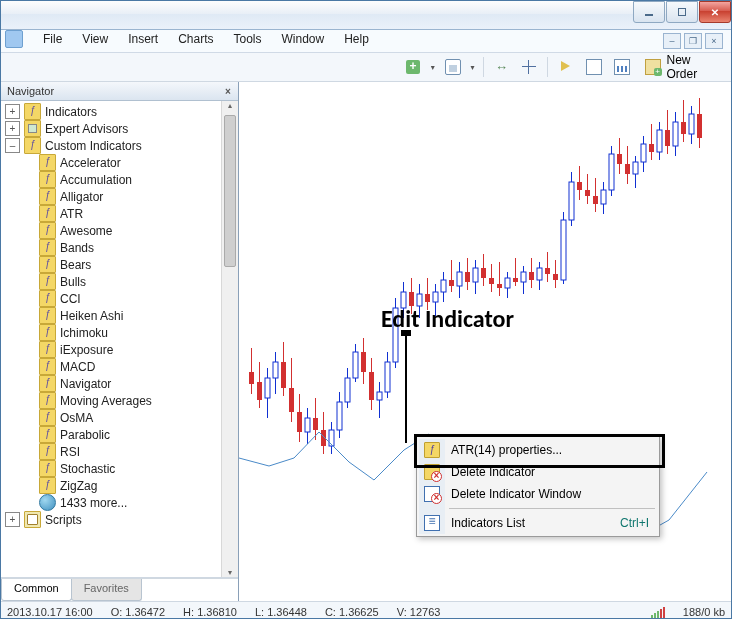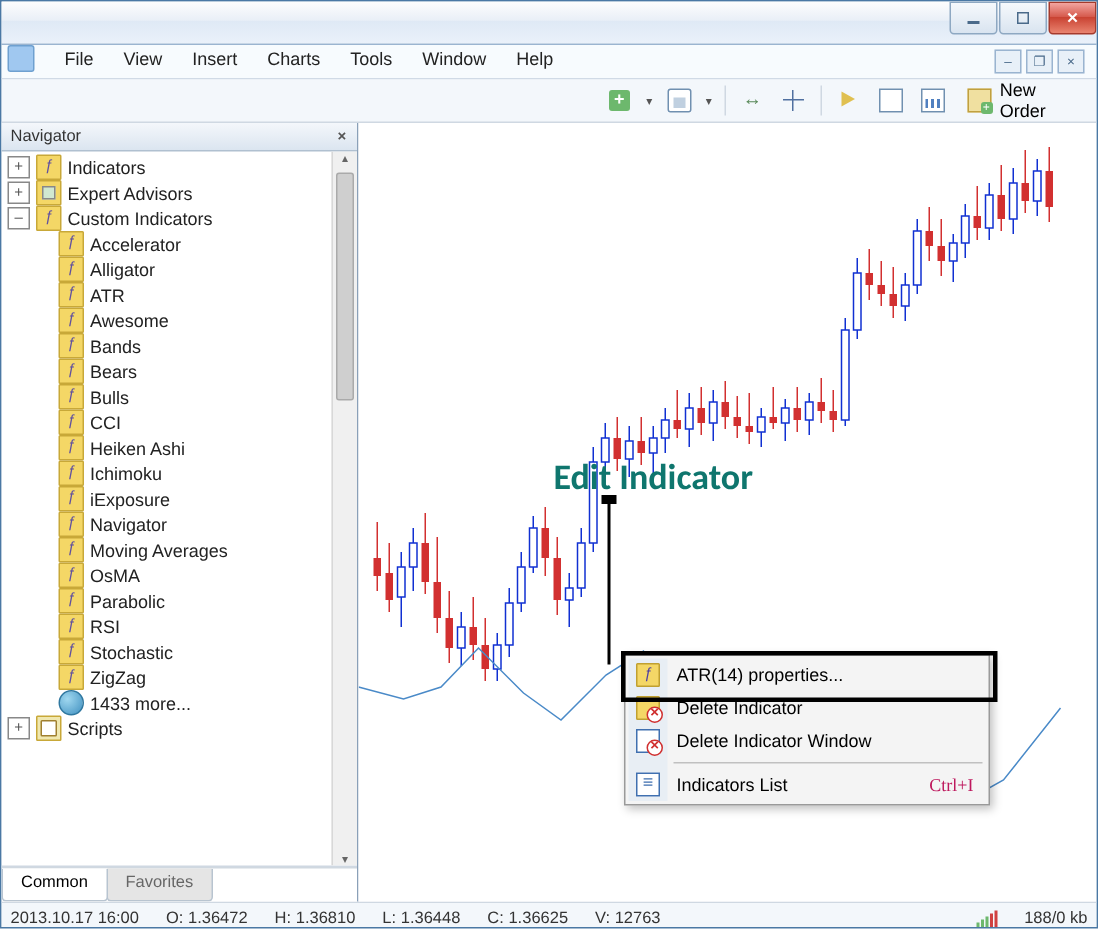--- a/index.html
+++ b/index.html
@@ -158,38 +158,38 @@
     width:238px;
     background:#f4f4f4;
     border:1px solid #9a9a9a;
     box-shadow:2px 2px 6px rgba(0,0,0,.25);
     padding:2px;
     font-size:12px;
   }
   .ctx-iconcol{position:absolute;left:2px;top:2px;bottom:2px;width:26px;background:#e8eef4;}
   .ctxitem{position:relative;height:22px;display:flex;align-items:center;padding-left:32px;padding-right:8px;z-index:1;}
   .ctxitem .cicon{position:absolute;left:5px;width:16px;height:16px;}
-  .ctxitem .shortcut{margin-left:auto;color:#be185d;font-family:Liberation Serif, serif;}
+  .ctxitem .shortcut{margin-left:auto;color:#0f766e;}
   .ctxsep{height:1px;background:#c0c0c0;margin:3px 2px 3px 30px;}
   .ctx-highlight{position:absolute;left:413px;top:433px;width:245px;height:28px;border:3px solid #000;z-index:5;pointer-events:none;}
   .cicon-prop{}
   .cicon-prop::before{content:"";position:absolute;inset:0;background:#f4d766;border:1px solid #c0a030;border-radius:1px;}
   .cicon-prop::after{content:"ƒ";position:absolute;inset:0;text-align:center;font-style:italic;color:#5040a0;font-size:10px;line-height:15px;}
   .cicon-del::before{content:"";position:absolute;inset:0;background:#f4d766;border:1px solid #c0a030;border-radius:1px;}
   .cicon-del::after{content:"×";position:absolute;right:-2px;bottom:-2px;width:9px;height:9px;background:#fff;border-radius:50%;color:#d03030;font-weight:bold;font-size:10px;line-height:8px;text-align:center;border:1px solid #d03030;}
   .cicon-delwin::before{content:"";position:absolute;inset:0;border:1px solid #4070b0;background:#fff;}
   .cicon-delwin::after{content:"×";position:absolute;right:-2px;bottom:-2px;width:9px;height:9px;background:#fff;border-radius:50%;color:#d03030;font-weight:bold;font-size:10px;line-height:8px;text-align:center;border:1px solid #d03030;}
   .cicon-list::before{content:"";position:absolute;inset:0;border:1px solid #4070b0;background:#fff;}
   .cicon-list::after{content:"≡";position:absolute;inset:0;text-align:center;color:#4070b0;font-size:12px;line-height:13px;}
 
   
   .annot{
-    position:absolute;left:368px;top:303px;
+    position:absolute;left:380px;top:303px;
     font-family:Calibri,Arial,sans-serif;
-    font-size:24px;font-weight:bold;color:#0f766e;
+    font-size:24px;font-weight:bold;color:#000000;
     pointer-events:none;z-index:6;
   }
   .annot-line{position:absolute;left:404px;top:333px;width:2px;height:109px;background:#000;z-index:6;pointer-events:none;}
   .annot-line::before{content:"";position:absolute;top:-4px;left:-4px;width:10px;height:6px;background:#000;}
 
   
   .statusbar{
     height:20px;
     border-top:1px solid #cfd8e2;
     background:#f3f7fb;
@@ -295,20 +295,25 @@
             <span>Custom Indicators</span>
           </div>
           <div class="tn lvl1">
             <span class="tw empty"></span>
             <span class="ind-icon"></span>
             <span>Accelerator</span>
           </div>
           <div class="tn lvl1">
             <span class="tw empty"></span>
             <span class="ind-icon"></span>
+            <span>Accumulation</span>
+          </div>
+          <div class="tn lvl1">
+            <span class="tw empty"></span>
+            <span class="ind-icon"></span>
             <span>Alligator</span>
           </div>
           <div class="tn lvl1">
             <span class="tw empty"></span>
             <span class="ind-icon"></span>
             <span>ATR</span>
           </div>
           <div class="tn lvl1">
             <span class="tw empty"></span>
             <span class="ind-icon"></span>
@@ -341,20 +346,25 @@
           </div>
           <div class="tn lvl1">
             <span class="tw empty"></span>
             <span class="ind-icon"></span>
             <span>Ichimoku</span>
           </div>
           <div class="tn lvl1">
             <span class="tw empty"></span>
             <span class="ind-icon"></span>
             <span>iExposure</span>
+          </div>
+          <div class="tn lvl1">
+            <span class="tw empty"></span>
+            <span class="ind-icon"></span>
+            <span>MACD</span>
           </div>
           <div class="tn lvl1">
             <span class="tw empty"></span>
             <span class="ind-icon"></span>
             <span>Navigator</span>
           </div>
           <div class="tn lvl1">
             <span class="tw empty"></span>
             <span class="ind-icon"></span>
             <span>Moving Averages</span>

